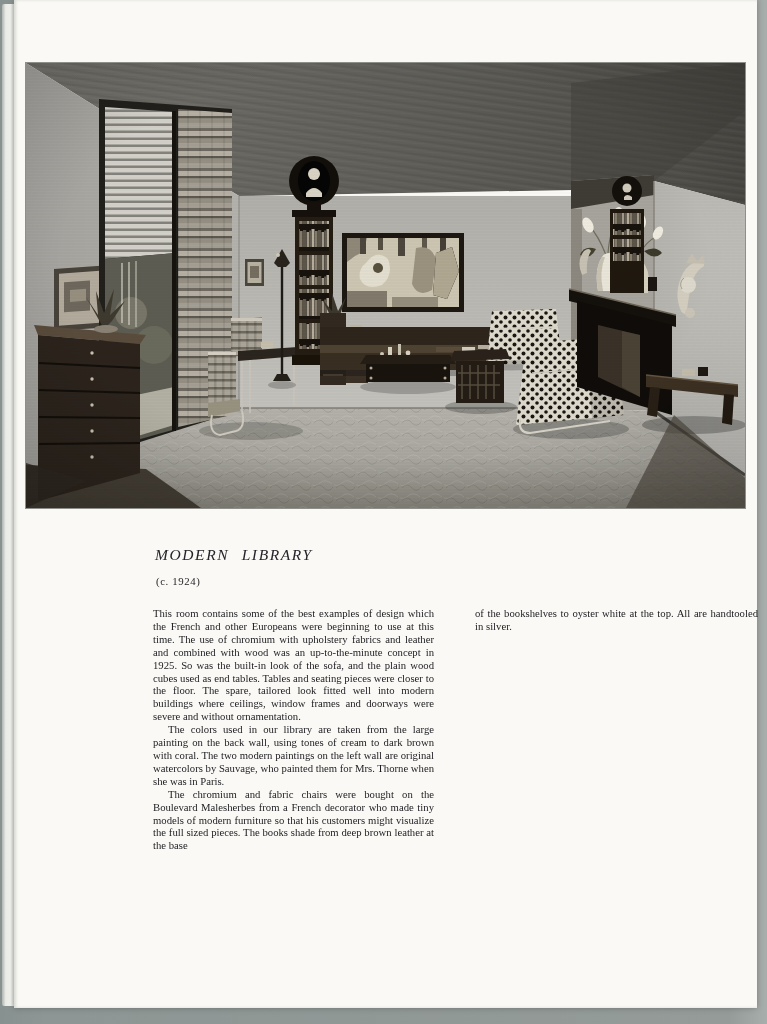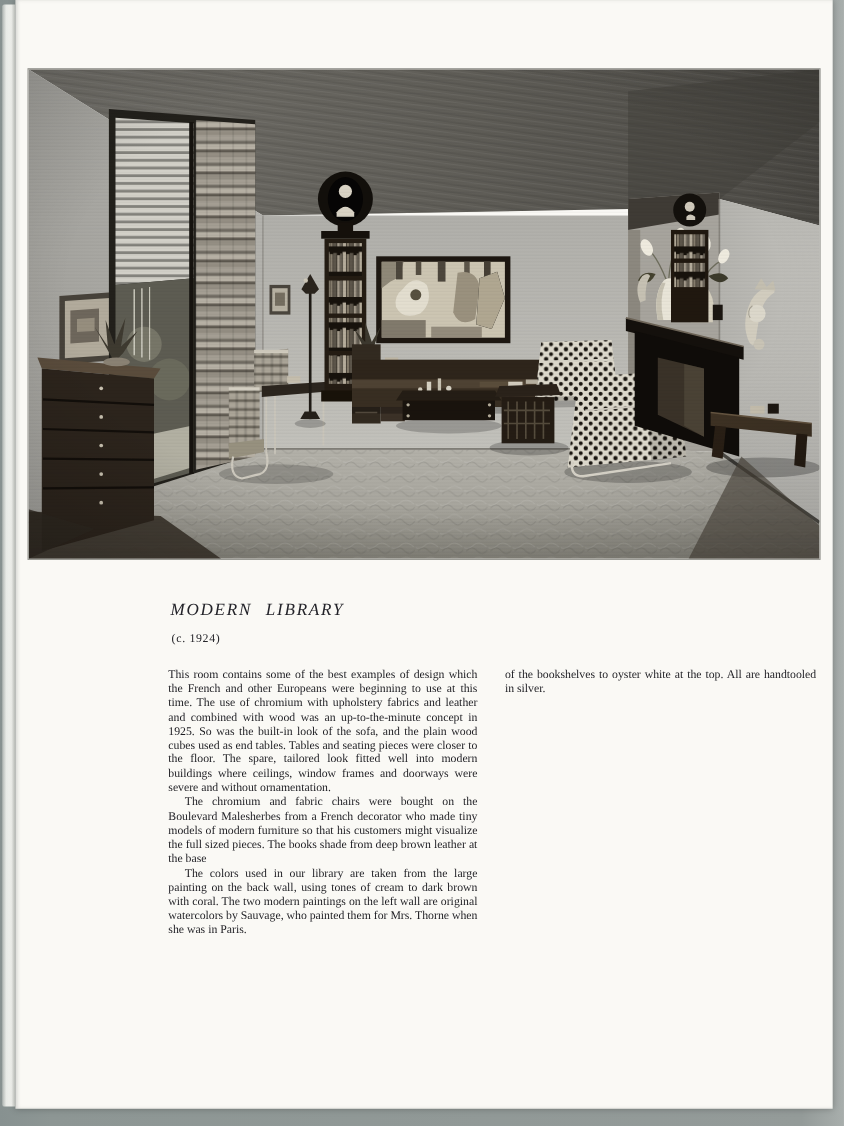--- a/index.html
+++ b/index.html
@@ -24,21 +24,21 @@
     outline:1px solid #8f8f8a;
   }
   .photo svg{display:block;width:100%;height:100%;}
   .title-block{position:absolute;left:141px;top:546px;}
   .page-title{
     font-style:italic;font-size:15.5px;letter-spacing:1.6px;word-spacing:7px;
     color:#24242a;font-weight:400;margin:0;
   }
   .page-date{font-size:10.8px;letter-spacing:.6px;color:#26262b;margin:11px 0 0 1px;}
   .columns{
-    position:absolute;left:139px;top:607px;display:flex;gap:25px;
+    position:absolute;left:139px;top:607px;display:flex;gap:41px;
     color:#1d1d22;
   }
   .col{width:281px;font-size:10.7px;line-height:12.9px;text-align:justify;}
   .col.right{width:283px;}
   .col p{margin:0;}
   .col p.indent{text-indent:15px;}
 </style>
 </head>
 <body>
 
@@ -388,21 +388,21 @@
   </div>
 
   <div class="title-block">
     <h1 class="page-title">MODERN LIBRARY</h1>
     <div class="page-date">(c. 1924)</div>
   </div>
 
   <div class="columns">
     <div class="col left">
       <p>This room contains some of the best examples of design which the French and other Europeans were beginning to use at this time. The use of chromium with upholstery fabrics and leather and combined with wood was an up-to-the-minute concept in 1925. So was the built-in look of the sofa, and the plain wood cubes used as end tables. Tables and seating pieces were closer to the floor. The spare, tailored look fitted well into modern buildings where ceilings, window frames and doorways were severe and without ornamentation.</p>
+      <p class="indent">The colors used in our library are taken from the large painting on the back wall, using tones of cream to dark brown with coral. The two modern paintings on the left wall are original watercolors by Sauvage, who painted them for Mrs. Thorne when she was in Paris.</p>
       <p class="indent">The chromium and fabric chairs were bought on the Boulevard Malesherbes from a French decorator who made tiny models of modern furniture so that his customers might visualize the full sized pieces. The books shade from deep brown leather at the base</p>
-      <p class="indent">The colors used in our library are taken from the large painting on the back wall, using tones of cream to dark brown with coral. The two modern paintings on the left wall are original watercolors by Sauvage, who painted them for Mrs. Thorne when she was in Paris.</p>
     </div>
     <div class="col right">
       <p>of the bookshelves to oyster white at the top. All are handtooled in silver.</p>
     </div>
   </div>
 
 </div>
 
 </body></html>

